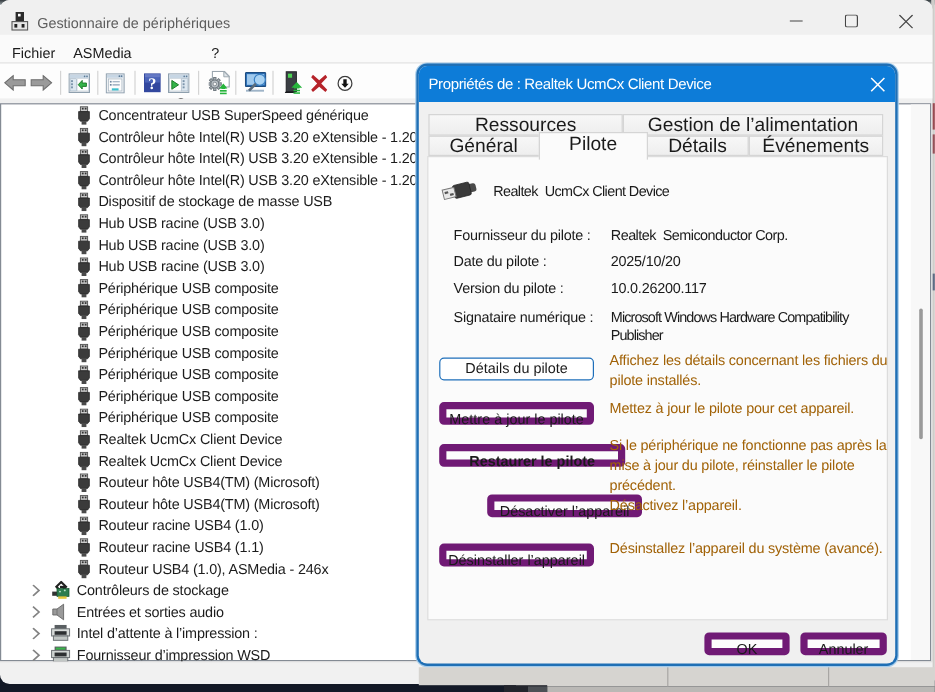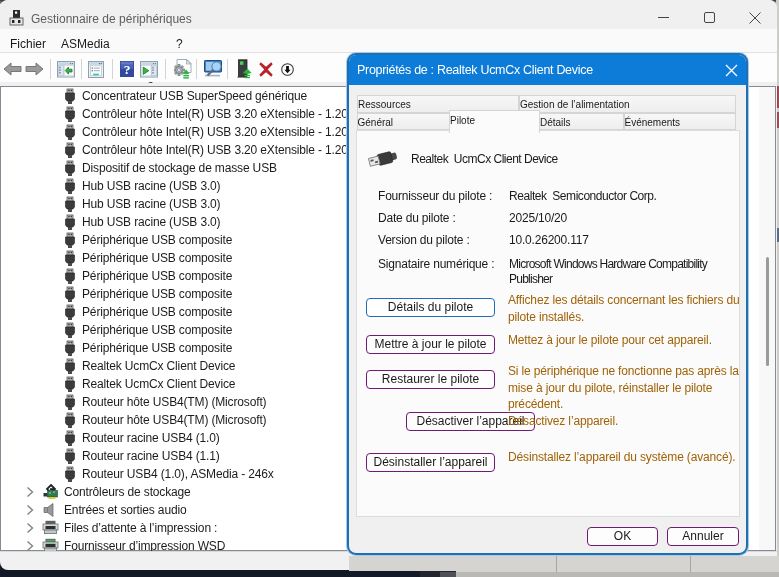--- a/index.html
+++ b/index.html
@@ -3,23 +3,23 @@
 <style>
 * { margin:0; padding:0; box-sizing:border-box; }
 body { width:779px; height:577px; position:relative; overflow:hidden;
   font-family:"Liberation Sans",sans-serif; background:#fff; }
 .abs { position:absolute; }
 .trow { position:absolute; font-size:12px; color:#1c1c1c; white-space:nowrap; letter-spacing:-0.15px; line-height:18px; }
 .ti { position:absolute; }
 .tbi { position:absolute; }
 .tsep { position:absolute; top:59px; width:1px; height:20px; background:#d4d4d4; }
 .mitem { position:absolute; top:37px; font-size:12px; color:#1a1a1a; }
-.tab { position:absolute; background:linear-gradient(#f7f7f7,#eeeeee); border:1px solid #d5d5d5; font-size:10px;
-  color:#1a1a1a; }
-.dbtn { position:absolute; background:#fdfdfd; border:1px solid #701a75; border-radius:4px;
+.tab { position:absolute; background:linear-gradient(#f7f7f7,#eeeeee); border:1px solid #d5d5d5; font-size:16px;
+  color:#1a1a1a; text-align:center; }
+.dbtn { position:absolute; background:#fdfdfd; border:6px solid #701a75; border-radius:4px;
   font-size:12px; color:#1a1a1a; text-align:center; }
 .dlabel { position:absolute; font-size:12px; color:#1a1a1a; white-space:nowrap; letter-spacing:-0.2px; }
 .ddesc { position:absolute; font-size:12px; color:#a16207; line-height:16.5px; letter-spacing:-0.15px; white-space:nowrap; }
 </style></head>
 <body>
 
 <div class="abs" style="left:0;top:0;width:779px;height:4px;background:linear-gradient(#31383c,#9aa2a6)"></div>
 <div class="abs" style="left:776px;top:0;width:3px;height:577px;background:#cfcdca"></div>
 <div class="abs" style="left:777px;top:86px;width:2px;height:22px;background:#9b4a52"></div>
 <div class="abs" style="left:777px;top:112px;width:2px;height:16px;background:#975058"></div>
@@ -354,21 +354,21 @@
 <div class="trow" style="left:64px;top:501px">Entrées et sorties audio</div>
 <svg class="ti" style="left:25px;top:523px" width="10" height="10" viewBox="0 0 10 10">
 <path d="M2.5 0.5 L7.5 5 L2.5 9.5" fill="none" stroke="#838383" stroke-width="1.4"></path>
 </svg>
 <svg class="ti" style="left:42px;top:520px" width="17" height="15" viewBox="0 0 17 15">
 <rect x="3.5" y="0.8" width="10" height="3.6" fill="#5a5f62"></rect>
 <rect x="1" y="4" width="15" height="6" fill="#d7dbd9" stroke="#6a6f72" stroke-width="0.8"></rect>
 <rect x="3.5" y="6" width="10" height="3" fill="#2c2f31"></rect>
 <rect x="2.5" y="10" width="12" height="3.6" fill="#c2c7c5" stroke="#6a6f72" stroke-width="0.8"></rect>
 </svg>
-<div class="trow" style="left:64px;top:519px">Files d’attente à l’impression :</div>
+<div class="trow" style="left:64px;top:519px">Intel d’attente à l’impression :</div>
 <svg class="ti" style="left:25px;top:541px" width="10" height="10" viewBox="0 0 10 10">
 <path d="M2.5 0.5 L7.5 5 L2.5 9.5" fill="none" stroke="#838383" stroke-width="1.4"></path>
 </svg>
 <svg class="ti" style="left:42px;top:538px" width="17" height="15" viewBox="0 0 17 15">
 <rect x="3.5" y="0.8" width="10" height="3.4" fill="#5a5f62"></rect>
 <rect x="4.5" y="1.6" width="8" height="1.8" fill="#39b54a"></rect>
 <rect x="1" y="4" width="15" height="6" fill="#cfd4d2" stroke="#6a6f72" stroke-width="0.8"></rect>
 <rect x="3.5" y="5.8" width="10" height="3.2" fill="#2c2f31"></rect>
 <rect x="2.5" y="10" width="12" height="3.6" fill="#c2c7c5" stroke="#6a6f72" stroke-width="0.8"></rect>
 </svg>
@@ -426,21 +426,21 @@
 <div class="dlabel" style="left:509px;top:233px;">10.0.26200.117</div>
 <div class="dlabel" style="left:378px;top:257px;">Signataire numérique :</div>
 <div class="dlabel" style="left:509px;top:257px;line-height:15px;letter-spacing:-0.75px;">Microsoft Windows Hardware Compatibility<br>Publisher</div>
 
 <div class="dbtn" style="left:366px;top:298px;width:129px;height:19px;line-height:17px;border:1.5px solid #1e6fba;background:#fff;">Détails du pilote</div>
 <div class="ddesc" style="left:508px;top:292px;">Affichez les détails concernant les fichiers du<br>pilote installés.</div>
 
 <div class="dbtn" style="left:366px;top:335px;width:129px;height:19px;line-height:17px;">Mettre à jour le pilote</div>
 <div class="ddesc" style="left:508px;top:332px;">Mettez à jour le pilote pour cet appareil.</div>
 
-<div class="dbtn" style="left:366px;top:370px;width:129px;height:19px;line-height:17px;">Restaurer le pilote</div>
+<div class="dbtn" style="left:366px;top:370px;width:155px;height:19px;line-height:17px;font-weight:bold;">Restaurer le pilote</div>
 <div class="ddesc" style="left:508px;top:363px;">Si le périphérique ne fonctionne pas après la<br>mise à jour du pilote, réinstaller le pilote<br>précédent.</div>
 
 <div class="dbtn" style="left:366px;top:412px;width:129px;height:19px;line-height:17px;margin-left:40px;">Désactiver l’appareil</div>
 <div class="ddesc" style="left:508px;top:413px;">Désactivez l’appareil.</div>
 
 <div class="dbtn" style="left:366px;top:453px;width:129px;height:19px;line-height:17px;">Désinstaller l’appareil</div>
 <div class="ddesc" style="left:508px;top:449px;">Désinstallez l’appareil du système (avancé).</div>
 
 <div class="dbtn" style="left:587px;top:527px;width:71px;height:19px;line-height:17px;">OK</div>
 <div class="dbtn" style="left:667px;top:527px;width:72px;height:19px;line-height:17px;">Annuler</div>

